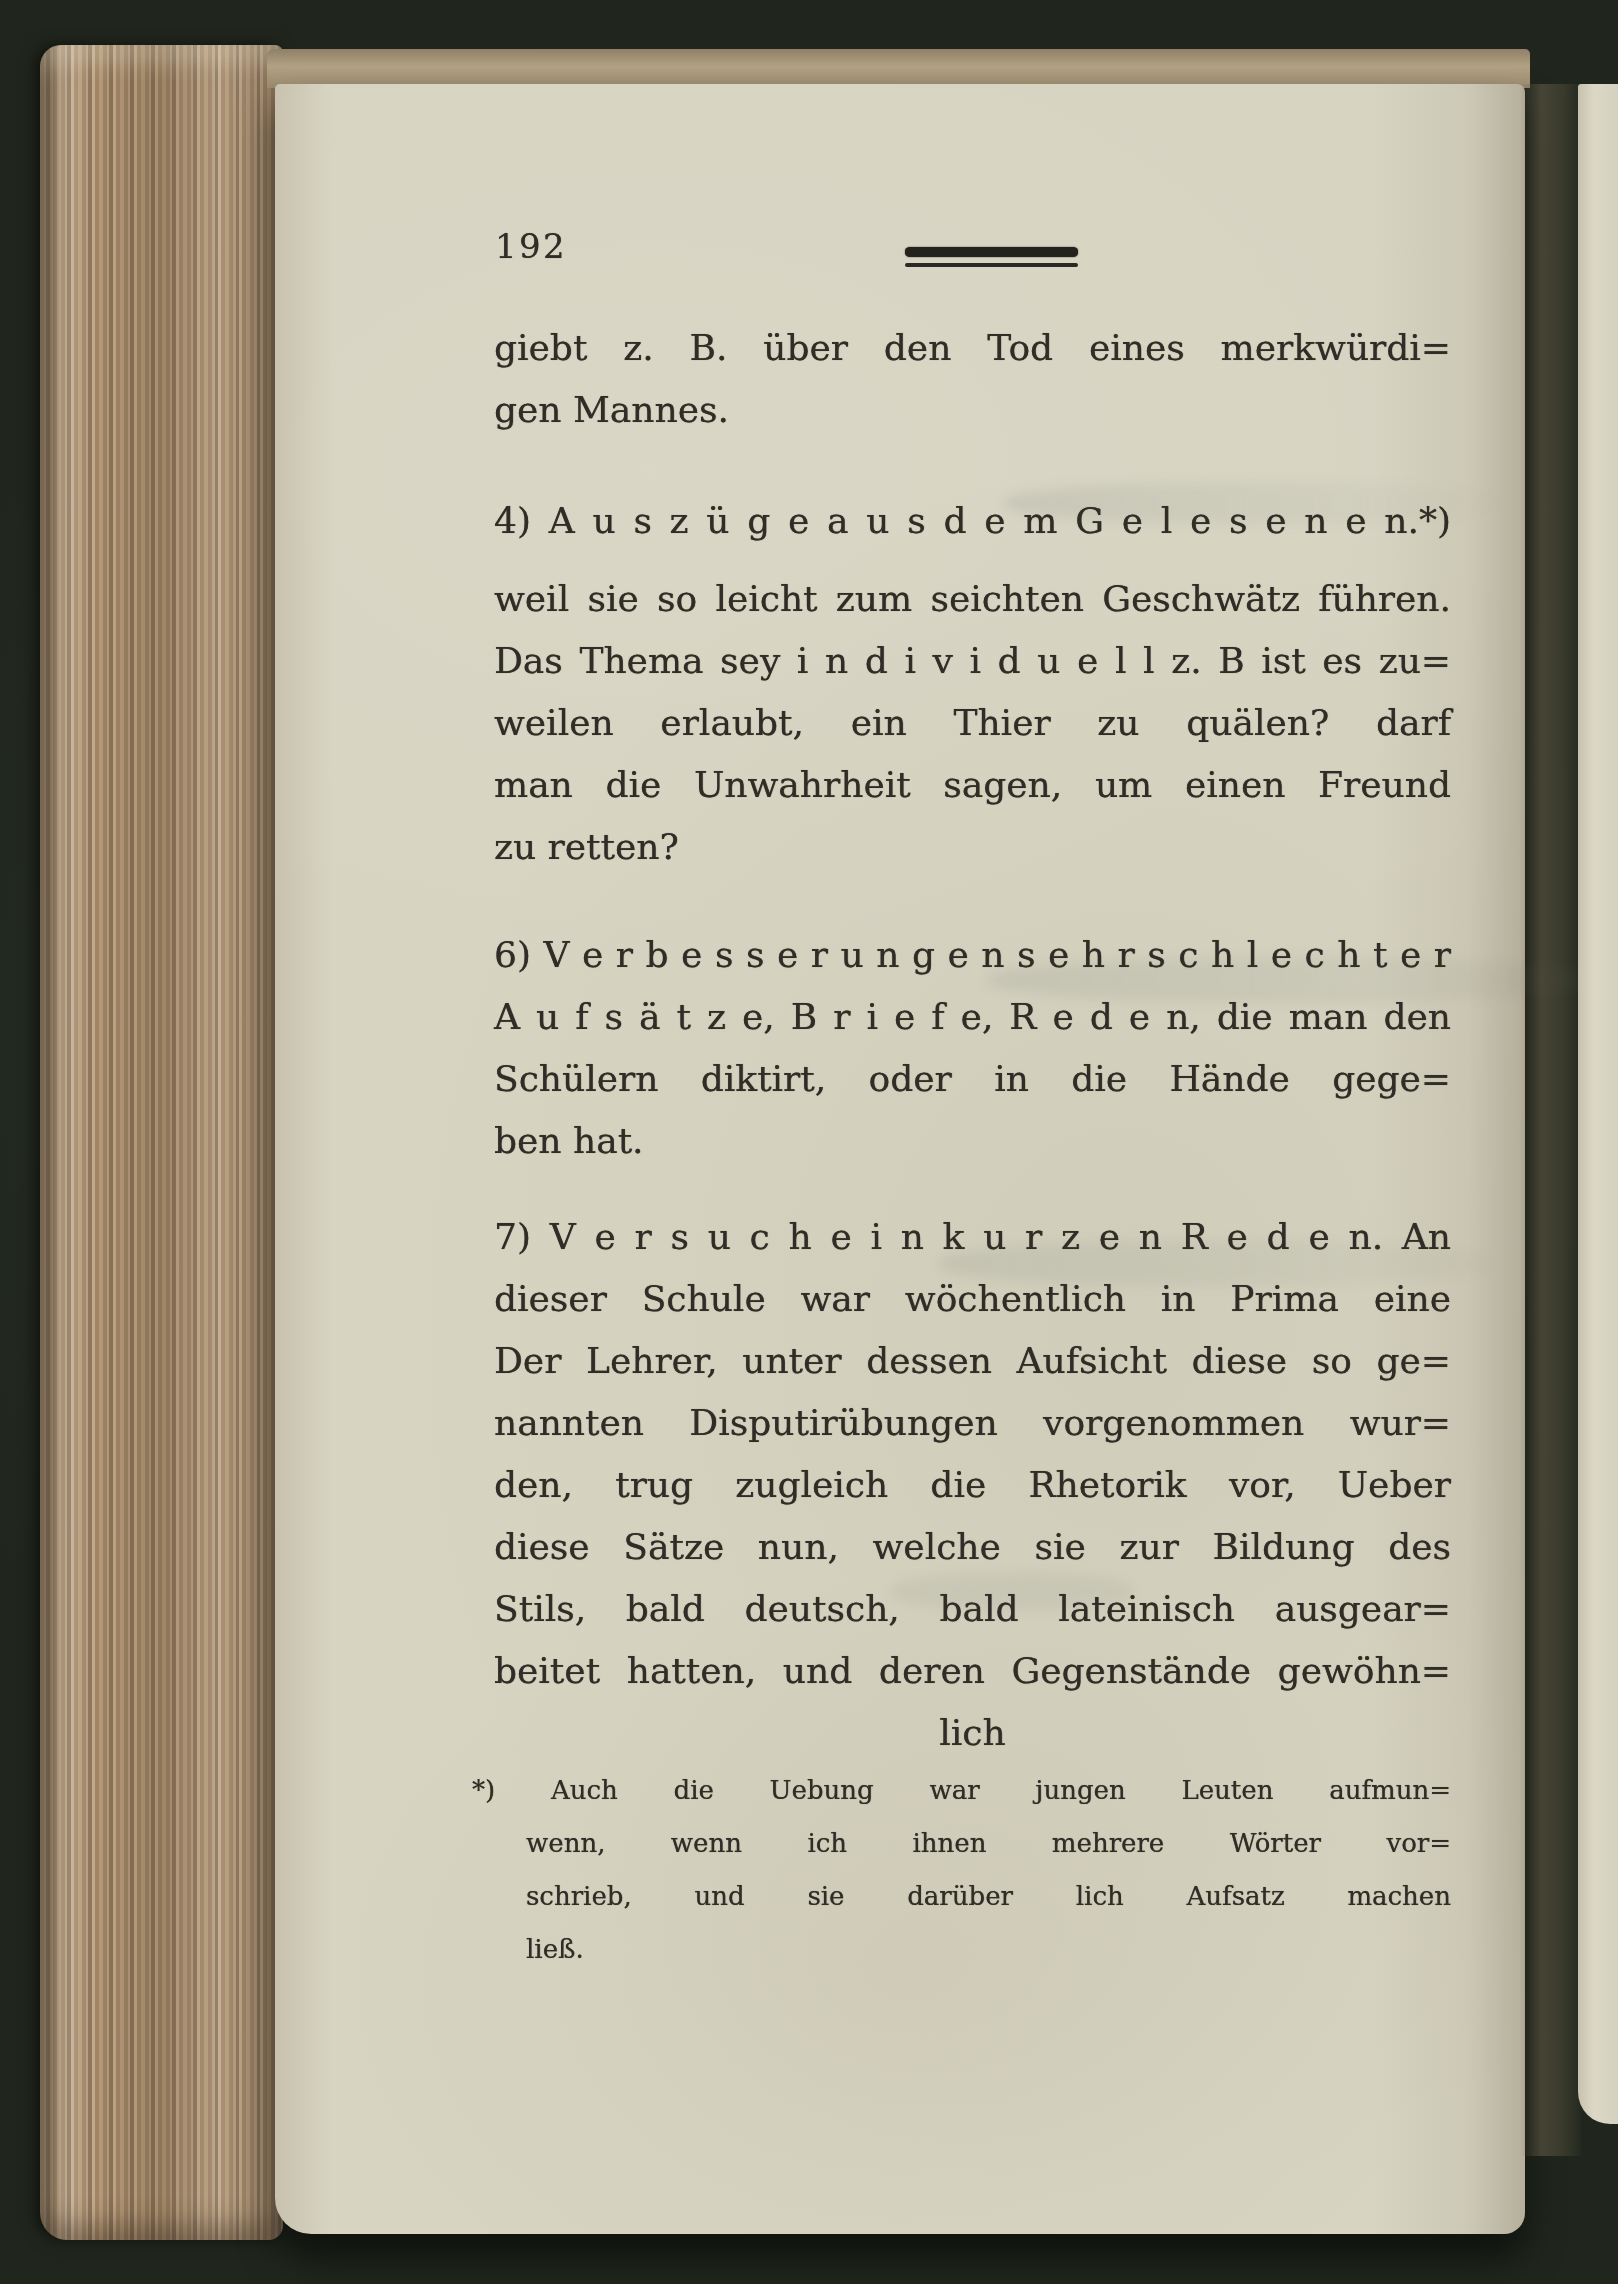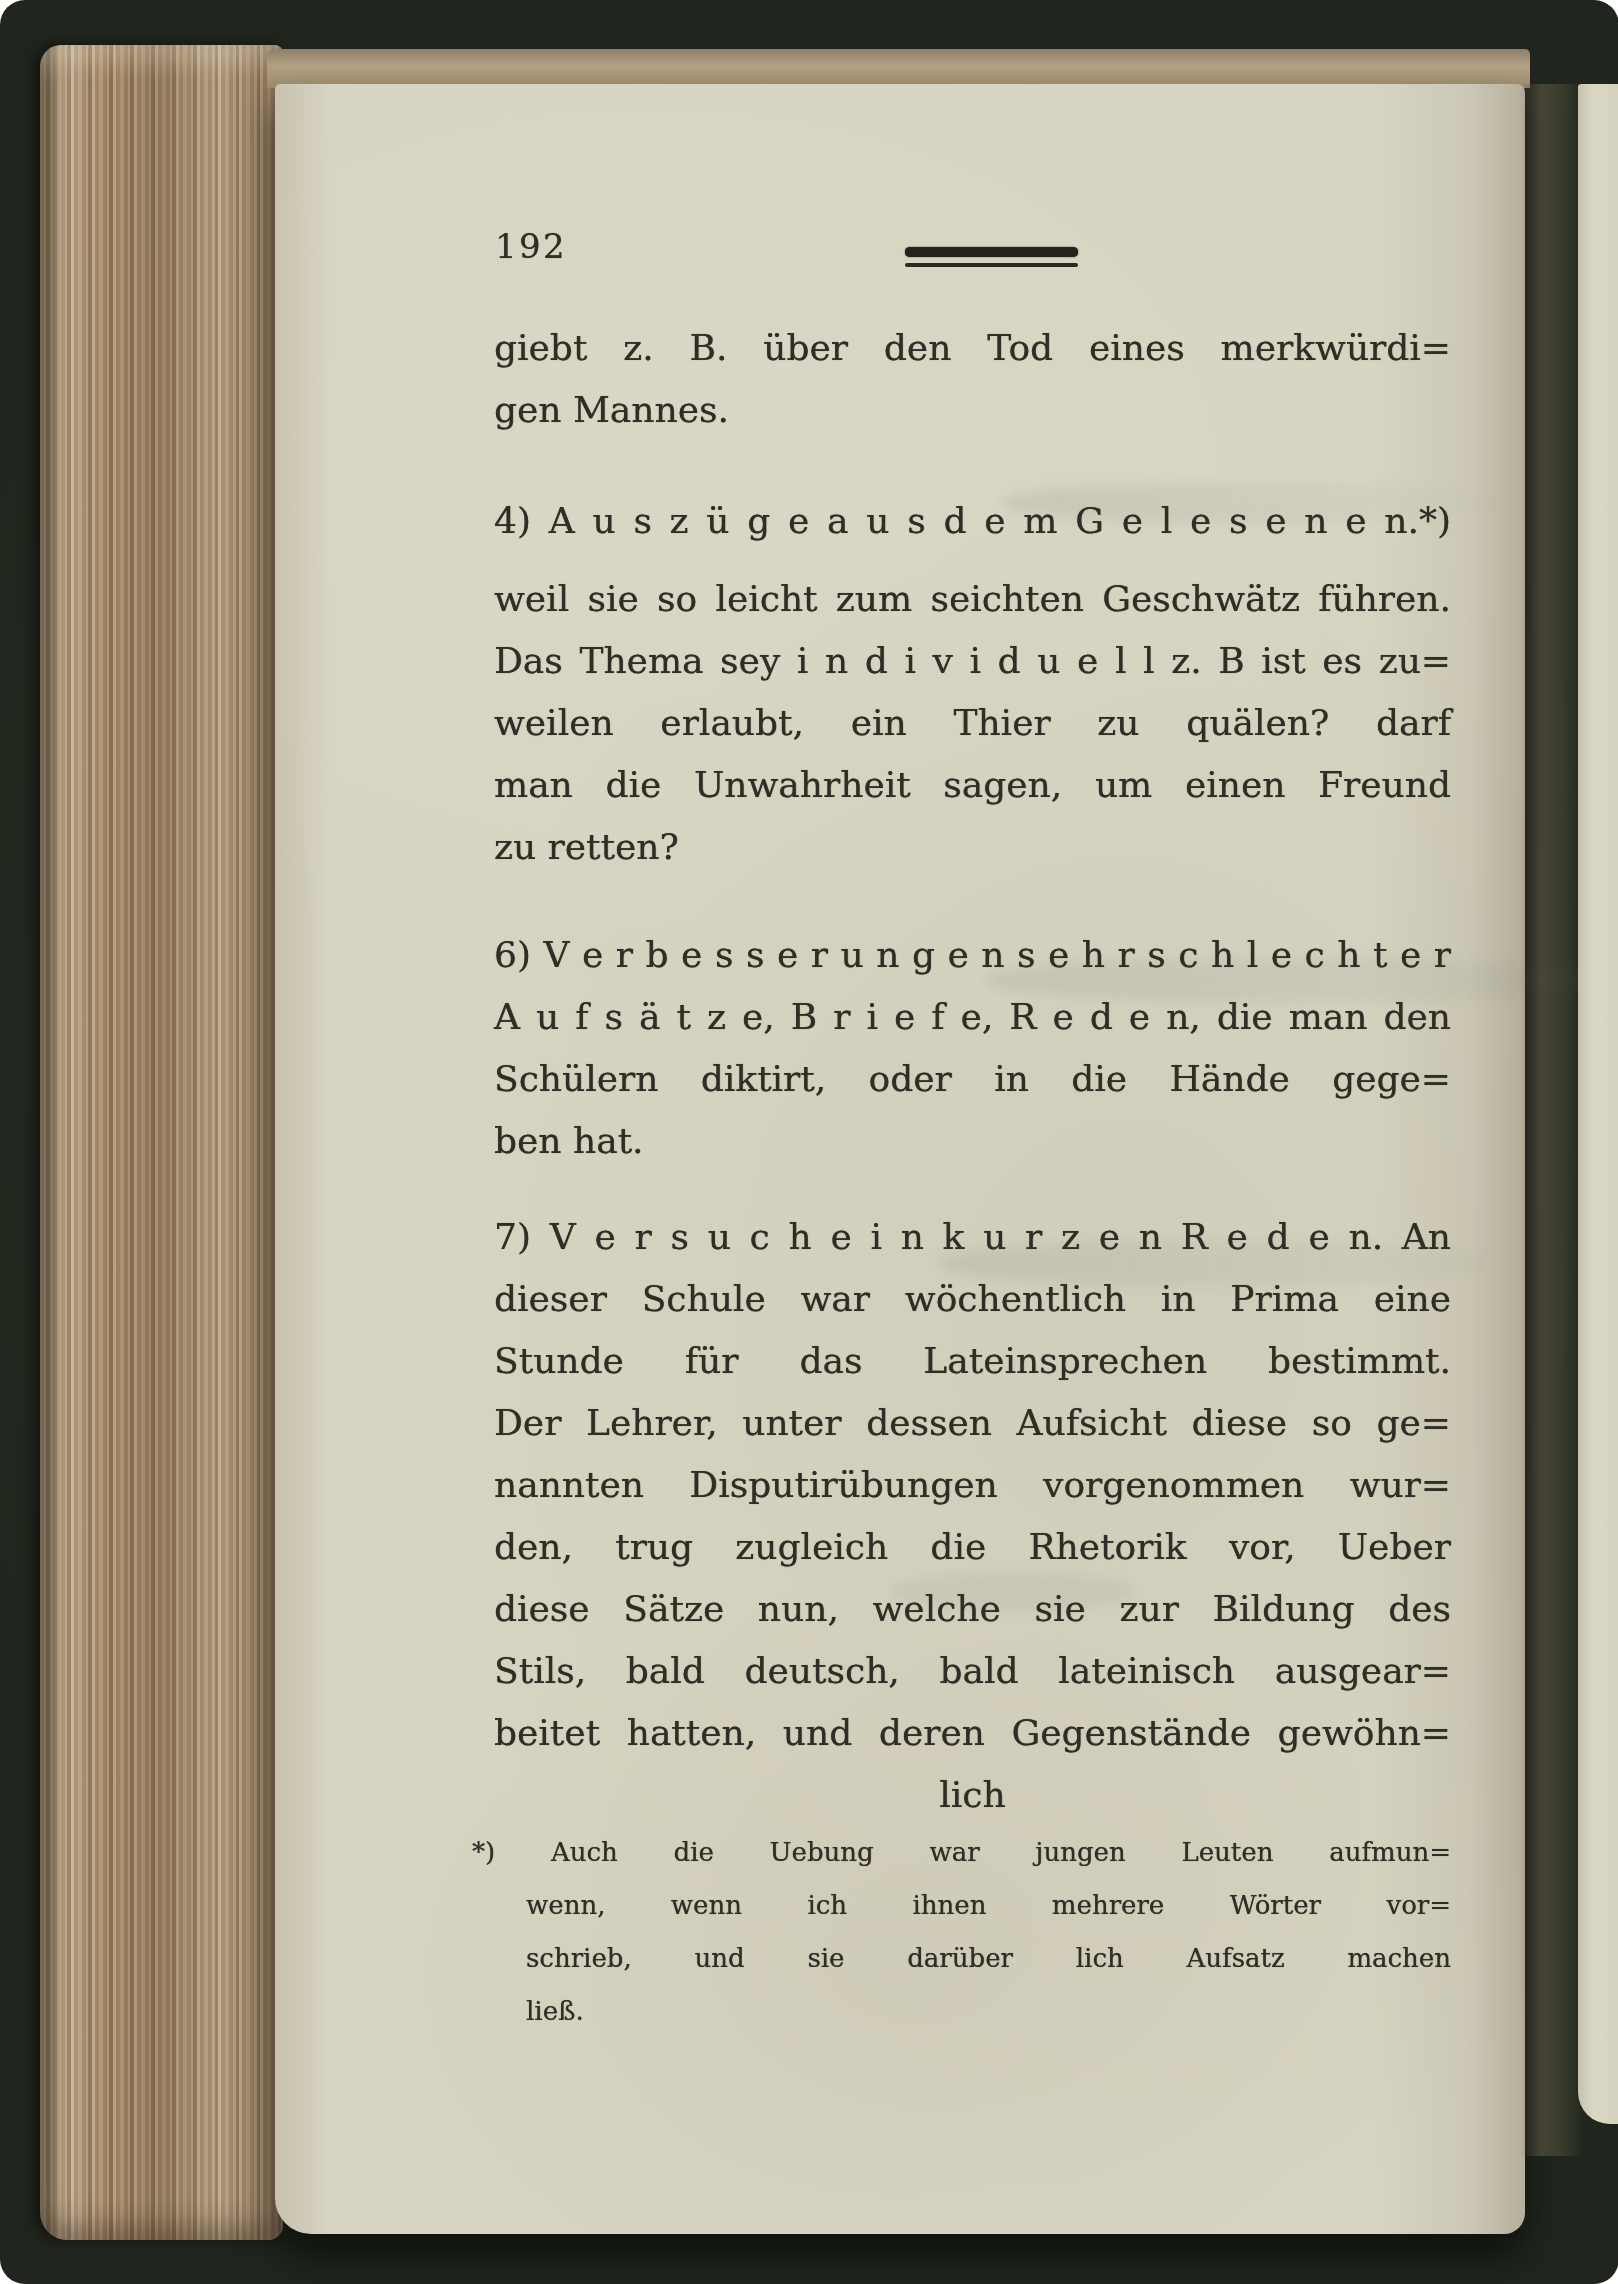--- a/index.html
+++ b/index.html
@@ -7,21 +7,20 @@
     width:1619px;height:2284px;
     font-family:"DejaVu Serif", serif;
     overflow:hidden;
   }
   .scene{
     position:relative;width:1619px;height:2284px;
     background:
       radial-gradient(ellipse 1295px 1457px at 45% 45%, rgba(62,74,58,.35), rgba(0,0,0,0) 70%),
       #20261d;
     overflow:hidden;
-    border-radius:25px;
   }
   
   .fore-edge{
     position:absolute;left:40px;top:45px;width:243px;height:2195px;
     background:
       linear-gradient(90deg, rgba(70,60,45,.45) 0 11.3px, rgba(255,255,255,.14) 21px 32px, rgba(0,0,0,0) 57px, rgba(90,70,50,.25) 121px, rgba(255,255,255,.10) 178px, rgba(80,62,44,.35) 100%),
       repeating-linear-gradient(90deg,
         #9d8264 0 4px, #b59c7c 4px 6.5px, #8b7257 6.5px 9.7px,
         #c0a888 9.7px 13px, #a18565 13px 17px, #b59a79 17px 21px),
       #a5896a;
@@ -137,21 +136,20 @@
       <div class="para g42">
         <div class="jl">6) V e r b e s s e r u n g e n s e h r s c h l e c h t e r</div>
         <div class="jl">A u f s ä t z e, B r i e f e, R e d e n, die man den</div>
         <div class="jl">Schülern diktirt, oder in die Hände gege=</div>
         <div class="ll">ben hat.</div>
       </div>
 
       <div class="para g0">
         <div class="jl">7) V e r s u c h e i n k u r z e n R e d e n. An</div>
         <div class="jl">dieser Schule war wöchentlich in Prima eine</div>
-        <div class="jl">Stunde für das Lateinsprechen bestimmt.</div>
         <div class="jl">Der Lehrer, unter dessen Aufsicht diese so ge=</div>
         <div class="jl">nannten Disputirübungen vorgenommen wur=</div>
         <div class="jl">den, trug zugleich die Rhetorik vor, Ueber</div>
         <div class="jl">diese Sätze nun, welche sie zur Bildung des</div>
         <div class="jl">Stils, bald deutsch, bald lateinisch ausgear=</div>
         <div class="jl">beitet hatten, und deren Gegenstände gewöhn=</div>
       </div>
 
       <div class="jr g0">lich</div>
 

